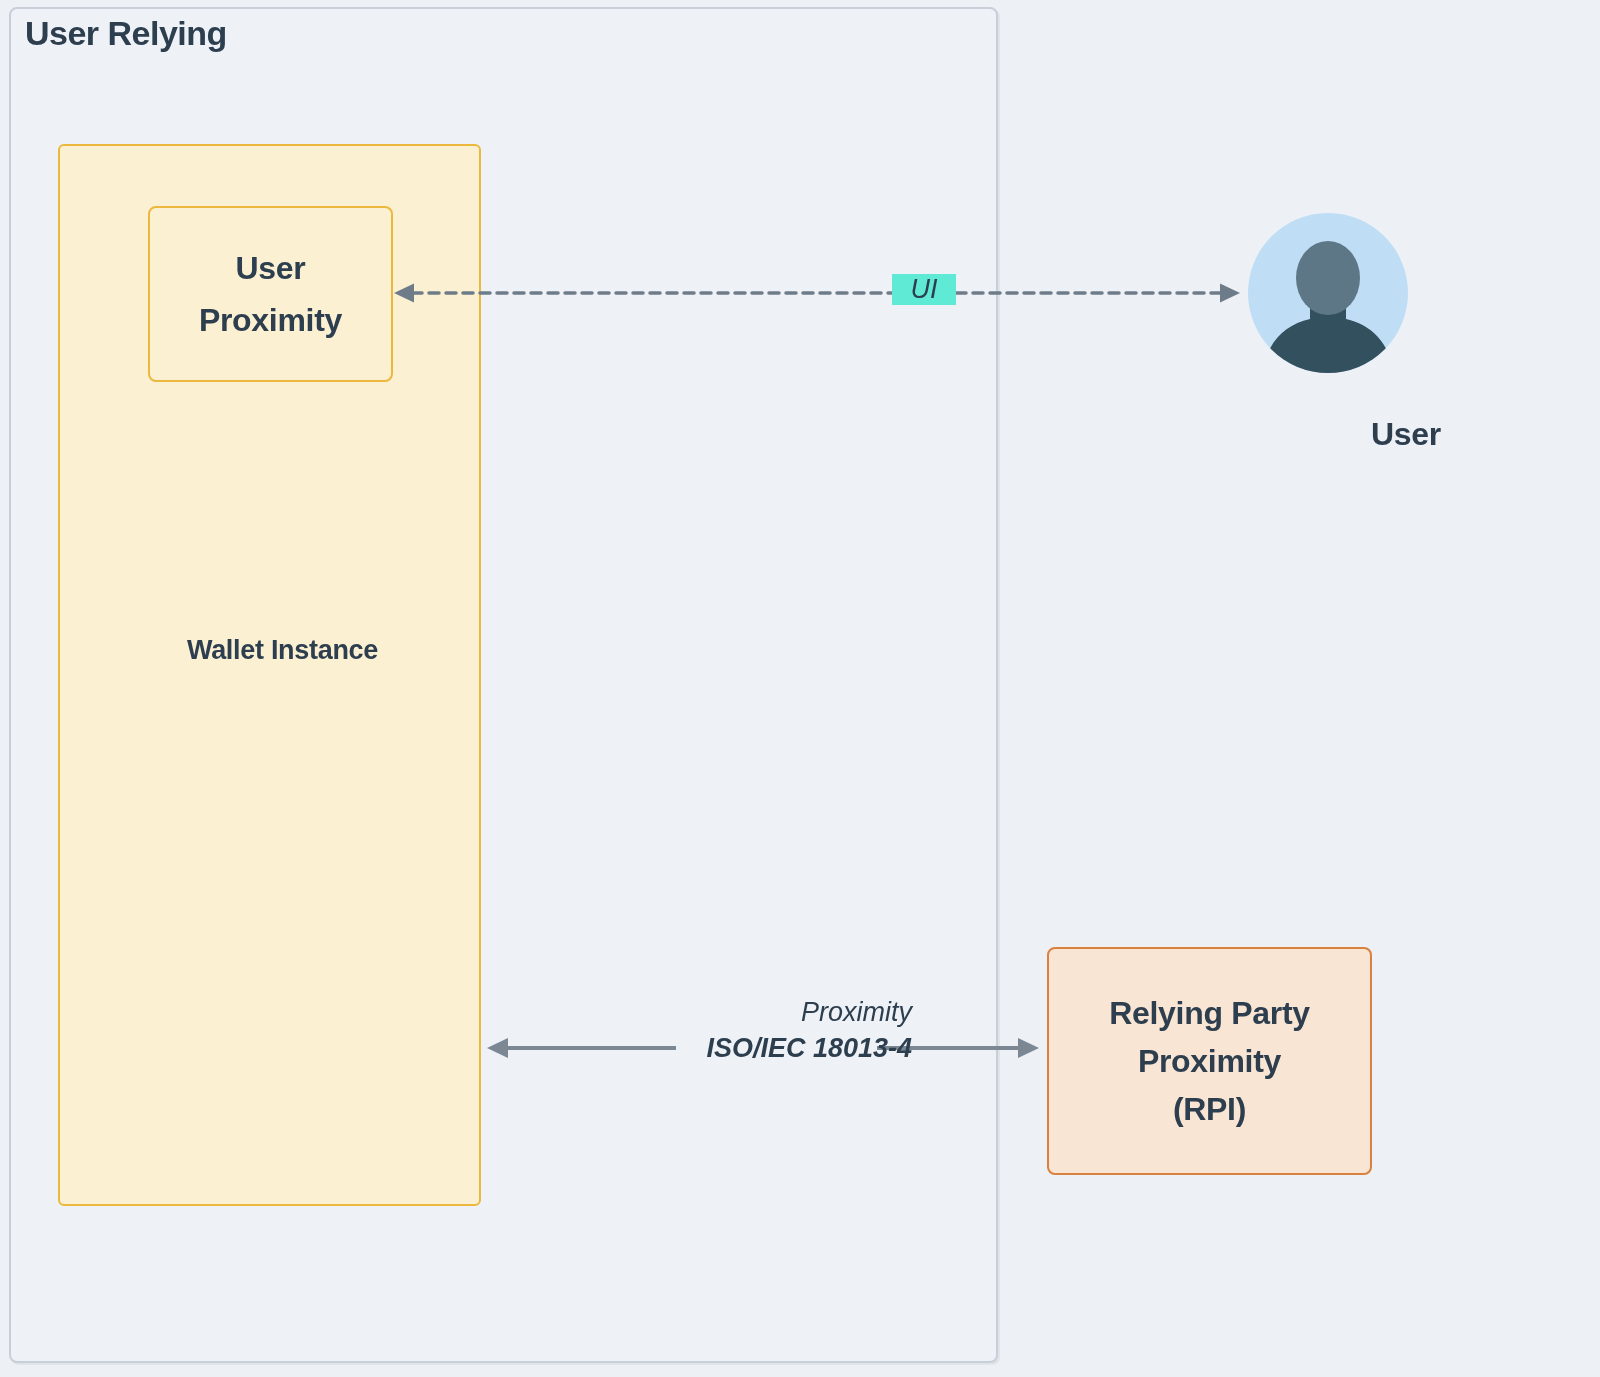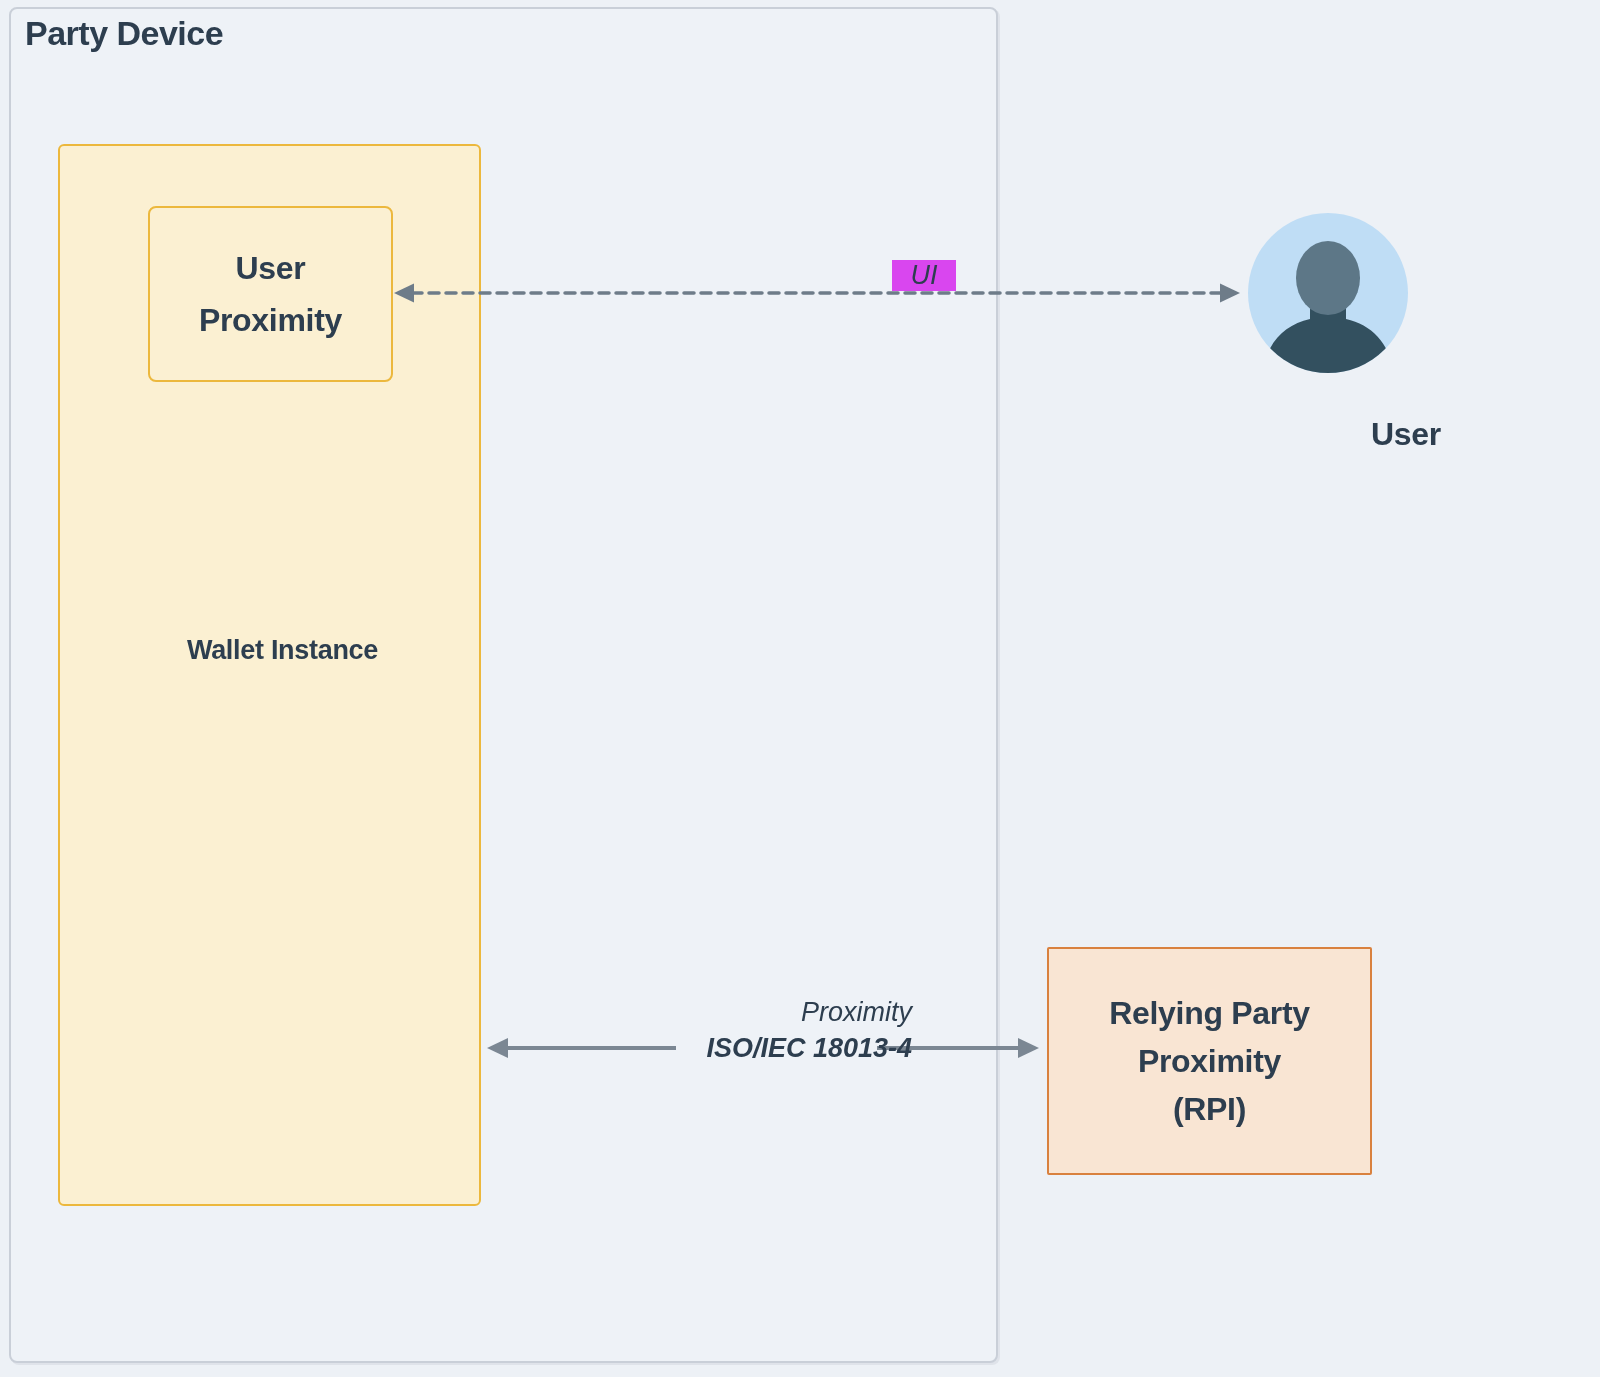--- a/index.html
+++ b/index.html
@@ -38,52 +38,52 @@
   .ui-box{
     left:148px;top:206px;width:241px;height:172px;
     background:#fbf0d2;border:2px solid #ecb83d;border-radius:8px;
     display:flex;flex-direction:column;align-items:center;justify-content:center;
     font-size:32px;font-weight:bold;line-height:52px;text-align:center;
     letter-spacing:-0.3px;z-index:3;
   }
   
   .rpi-box{
     left:1047px;top:947px;width:321px;height:224px;
-    background:#f9e5d3;border:2px solid #d9813e;border-radius:2px;
+    background:#f9e5d3;border:2px solid #d9813e;border-radius:8px;
     display:flex;flex-direction:column;align-items:center;justify-content:center;
     font-size:32px;font-weight:bold;line-height:48px;text-align:center;
     letter-spacing:-0.3px;z-index:2;
   }
   
   .avatar{left:1248px;top:213px;width:160px;height:160px;z-index:2;}
   .user-label{
     left:1306px;top:416px;width:200px;text-align:center;
     font-size:32px;font-weight:bold;letter-spacing:-0.3px;z-index:2;
   }
   
   .edges{left:0;top:0;width:1600px;height:1377px;z-index:4;pointer-events:none;}
   
   .ui-edge-label{
-    left:892px;top:260px;width:64px;
-    background:#d946ef;text-align:center;
+    left:892px;top:274px;width:64px;
+    background:#5eead4;text-align:center;
     font-size:27px;font-style:italic;z-index:5;
   }
   .prox-label{
     left:640px;top:994px;width:272px;text-align:right;
     font-size:27px;font-style:italic;line-height:36px;z-index:5;
   }
   .prox-label .iso{font-weight:bold;}
 </style>
 </head>
 <body>
 
 <div id="canvas">
 
   <div class="abs device-box"></div>
-  <div class="abs device-title">Party Device</div>
+  <div class="abs device-title">User Relying</div>
 
   <div class="abs wallet-box"></div>
   <div class="abs wallet-label">
     <div>Wallet Instance</div>
   </div>
 
   <div class="abs ui-box">
     <div>User</div>
     <div>Proximity</div>
   </div>

